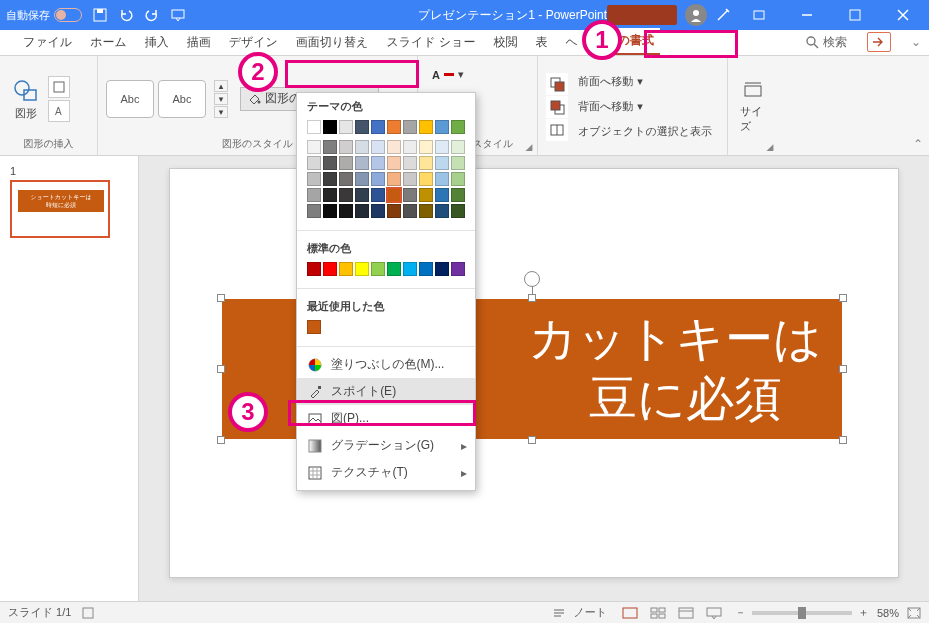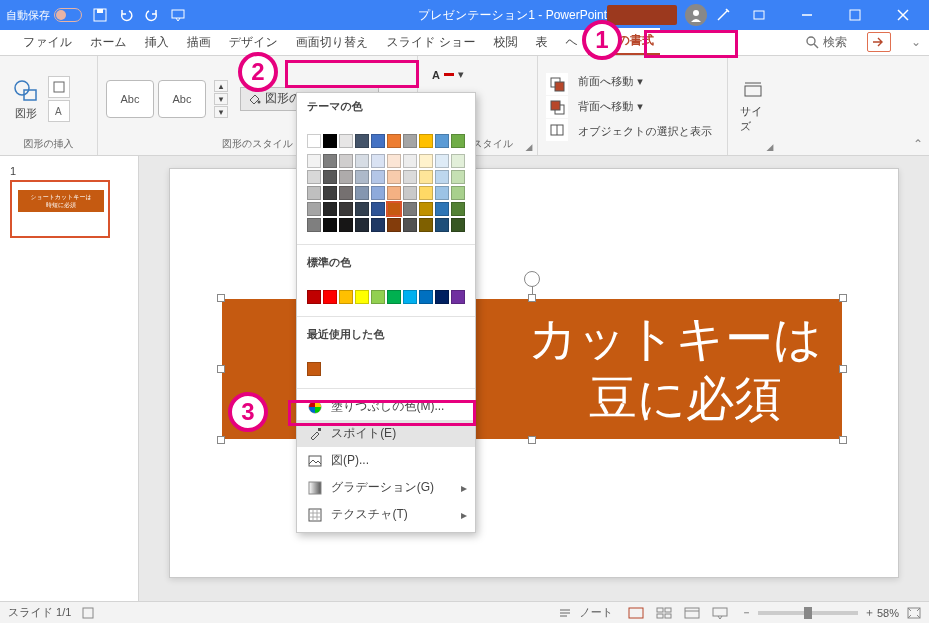--- a/index.html
+++ b/index.html
@@ -48,21 +48,21 @@
 .thumb-shape { width:86px; height:22px; background:#c55a11; color:#fff; font-size:6px; text-align:center; line-height:8px; padding:3px 2px; }
 .slide-area { flex:1; position:relative; display:flex; align-items:flex-start; justify-content:center; padding:12px 30px; }
 .slide { width:730px; height:410px; background:#fff; border:1px solid #c9c9c9; box-shadow:0 2px 6px rgba(0,0,0,0.12); position:relative; }
 .shape-box { position:absolute; left:52px; top:130px; width:620px; height:140px; background:#c55a11; color:#fff; display:flex; flex-direction:column; align-items:center; justify-content:center; font-size:48px; line-height:1.25; font-weight:500; }
 .sel-handle { position:absolute; width:8px; height:8px; background:#fff; border:1px solid #888; }
 .sel-rot { position:absolute; width:16px; height:16px; border:1.5px solid #888; border-radius:50%; left:50%; top:-28px; transform:translateX(-50%); }
 .sel-rot::after { content:""; position:absolute; width:1px; height:12px; background:#888; left:50%; top:14px; }
 
 
 .dropdown { position:absolute; left:296px; top:92px; width:180px; background:#fff; border:1px solid #c9c9c9; box-shadow:2px 3px 8px rgba(0,0,0,0.25); z-index:50; padding-bottom:4px; }
-.dd-section-label { font-size:11px; font-weight:bold; padding:6px 10px 20px; }
+.dd-section-label { font-size:11px; font-weight:bold; padding:6px 10px 6px; }
 .color-grid { padding:0 10px 6px; }
 .color-row { display:flex; gap:2px; margin-bottom:2px; }
 .color-cell { width:14px; height:14px; border:1px solid rgba(0,0,0,0.2); }
 .color-cell.sel { outline:2px solid #d9532c; outline-offset:-1px; }
 .dd-sep { height:1px; background:#e2e2e2; margin:4px 0; }
 .dd-item { display:flex; align-items:center; gap:8px; padding:5px 10px; font-size:12px; position:relative; }
 .dd-item.eyedrop { background:#e4e4e4; }
 .dd-caret { position:absolute; right:8px; color:#666; }
 .dd-item .ic { width:16px; height:16px; display:flex; align-items:center; justify-content:center; color:#555; }
 
@@ -518,21 +518,21 @@
     <span class="view-btn">
         <svg width="16" height="12" viewBox="0 0 16 12">
           <rect x="1" y="1" width="14" height="8" fill="none" stroke="#888"></rect>
           <path d="M6 9 L8 12 L10 9" fill="none" stroke="#888"></path>
         </svg>
       </span>
   </div>
   <span style="margin-left:10px">－</span>
   <div class="zoom-track"></div>
   <span>＋</span>
-  <span style="margin-left:2px">58%</span>
+  <span style="margin-left:8px">58%</span>
   <span style="margin-left:8px">
       <svg width="14" height="12" viewBox="0 0 14 12">
         <rect x="1" y="1" width="12" height="10" fill="none" stroke="#888"></rect>
         <path d="M4 4 L1 1 M10 4 L13 1 M4 8 L1 11 M10 8 L13 11" stroke="#888"></path>
       </svg>
     </span>
 </div>
 
 <div class="anno-box" style="left:644px;top:30px;width:94px;height:28px"></div>
 <div class="anno-circle" style="left:582px;top:20px">1</div>

